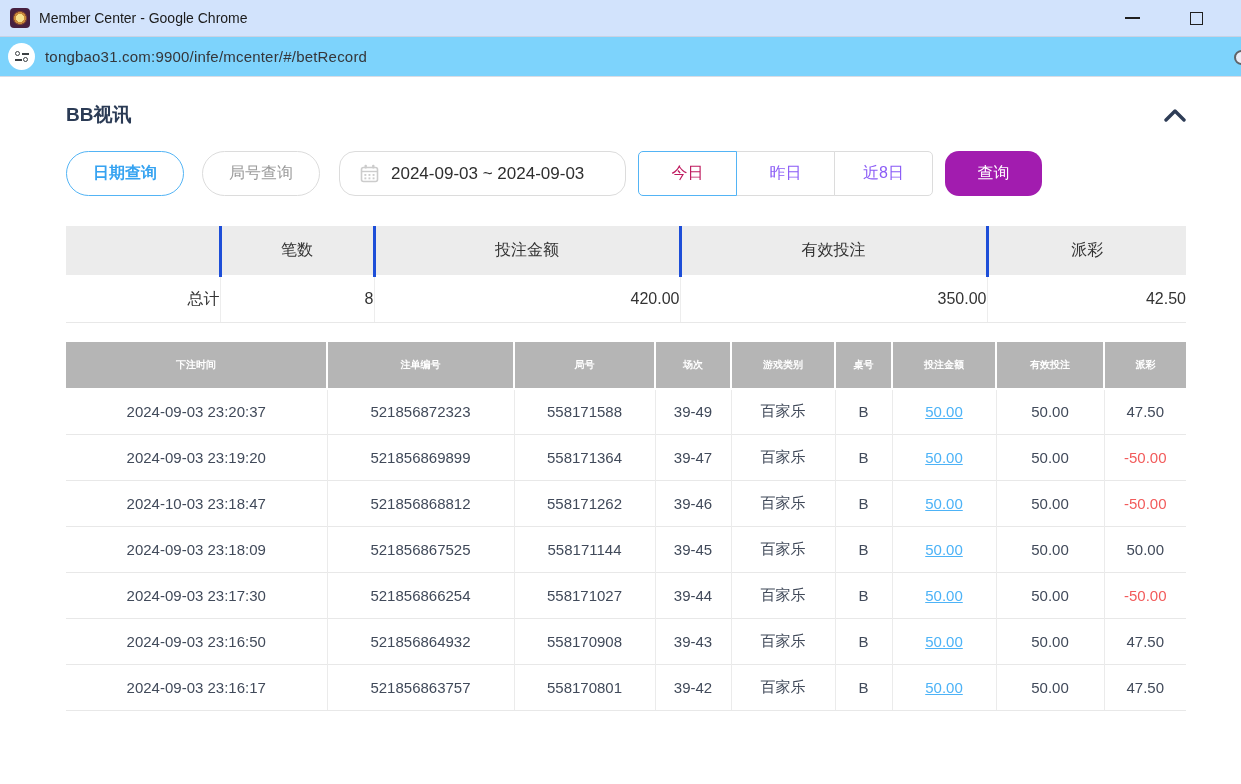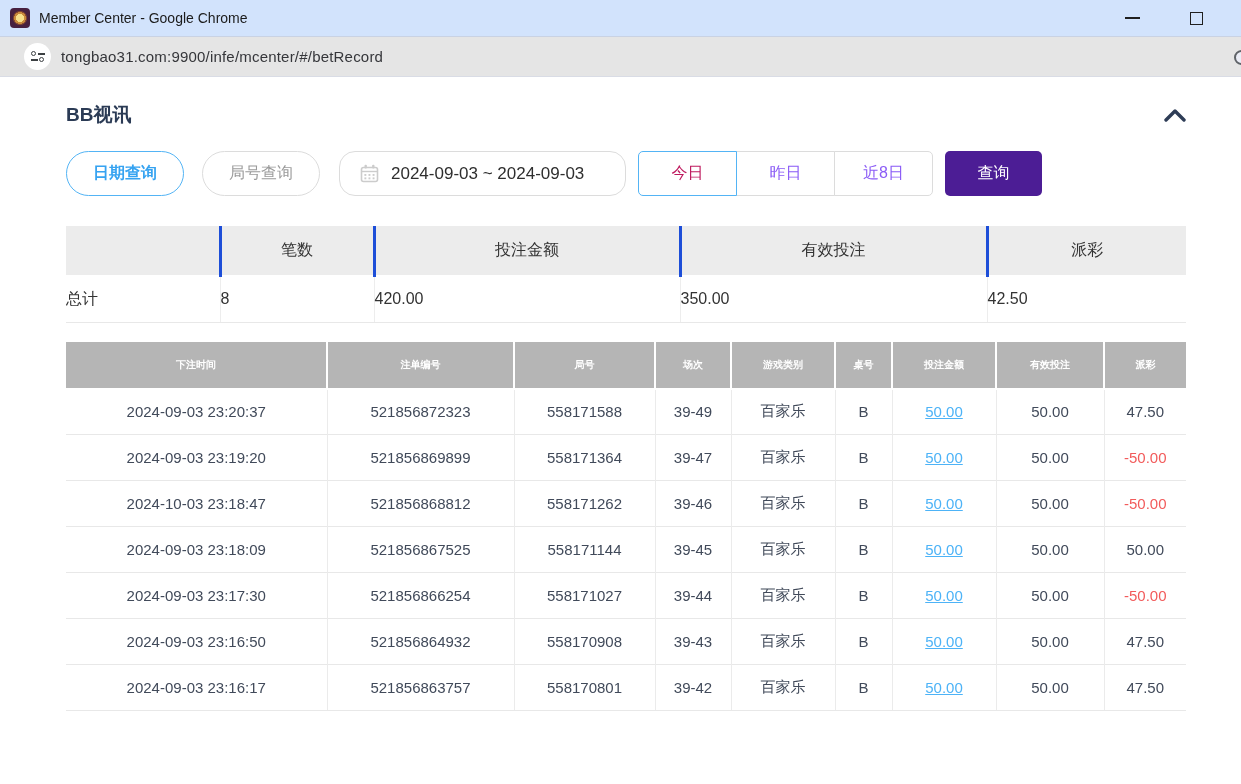--- a/index.html
+++ b/index.html
@@ -12,22 +12,22 @@
   .favicon { width:20px; height:20px; border-radius:4px; background:#47203f;
     position:relative; flex:0 0 auto; }
   .favicon::before { content:""; position:absolute; left:3px; top:3px; width:14px; height:14px;
     border-radius:50%; background:radial-gradient(circle at 50% 50%, #f7e08a 0 4px, #c98a3c 4px 6px, #8a4a2e 6px 7px); }
   .win-title { font-size:14px; color:#1b1b1b; margin-left:9px; }
   .win-controls { position:absolute; right:30px; top:0; height:36px; display:flex; align-items:center; gap:34px; }
   .win-btn { width:30px; height:30px; display:flex; align-items:center; justify-content:center; cursor:pointer; }
   .min-glyph { width:15px; height:0; border-top:2px solid #1f1f1f; display:block; }
   .max-glyph { width:13px; height:13px; border:1.5px solid #1f1f1f; display:block; background:transparent; }
 
-  .addressbar { height:41px; background:#e5e5e5; border-top:1px solid #c9d2e3;
-    border-bottom:1px solid #d9dce5; display:flex; align-items:center; padding-left:24px; position:relative; }
+  .addressbar { height:41px; background:#7dd3fc; border-top:1px solid #c9d2e3;
+    border-bottom:1px solid #d9dce5; display:flex; align-items:center; padding-left:8px; position:relative; }
   .tune-icon { width:27px; height:27px; border-radius:50%; background:#fff; position:relative; flex:0 0 auto; cursor:pointer; }
   .tune-icon i { position:absolute; display:block; }
   .tune-dot { width:5px; height:5px; border:1.6px solid #3c4043; border-radius:50%; background:#fff; }
   .tune-line { height:0; border-top:2px solid #3c4043; width:7px; }
   .t1 { left:7px; top:8px; } .t2 { left:14px; top:10px; }
   .t3 { left:7px; top:16px; } .t4 { left:15px; top:14px; }
   .url-text { font-size:15px; color:#35363a; margin-left:10px; letter-spacing:.2px; cursor:text; }
   .edge-icon { position:absolute; right:-8px; top:13px; width:15px; height:15px;
     border:2px solid #5f6368; border-radius:50%; background:#ebedf6; }
 
@@ -44,30 +44,30 @@
   .date-input { height:45px; width:287px; margin-left:19px; border:1px solid #dcdcdc; border-radius:16px;
     display:flex; align-items:center; padding:0 20px; cursor:pointer; background:#fff; }
   .date-input svg { flex:0 0 auto; }
   .date-text { font-size:17px; color:#2e2e2e; margin-left:12px; white-space:nowrap; }
   .segment-group { display:flex; margin-left:12px; }
   .seg { height:45px; width:99px; background:#fff; border:1px solid #dcdcdc; font-size:16px;
     color:#8b5cf6; cursor:pointer; margin-left:-1px; position:relative; }
   .seg:first-child { border-radius:5px 0 0 5px; margin-left:0; }
   .seg:last-child { border-radius:0 5px 5px 0; }
   .seg.active { border-color:#53b4f5; color:#be185d; z-index:2; }
-  .search-btn { height:45px; width:97px; margin-left:12px; background:#4c1d95; border:none;
-    border-radius:5px; color:#fff; font-size:16px; cursor:pointer; }
+  .search-btn { height:45px; width:97px; margin-left:12px; background:#a21caf; border:none;
+    border-radius:14px; color:#fff; font-size:16px; cursor:pointer; }
 
   
   table { border-collapse:collapse; width:1120px; table-layout:fixed; }
   .summary { margin-top:30px; }
   .summary th { background:#ececec; height:50px; font-size:16px; font-weight:normal; color:#333;
     text-align:center; border-left:3px solid #1d4ed8; }
   .summary th:first-child { border-left:none; }
-  .summary td { height:46px; font-size:16px; color:#333; text-align:left; background:#fff;
+  .summary td { height:46px; font-size:16px; color:#333; text-align:right; background:#fff;
     border-top:2px solid #fff; border-bottom:1px solid #e8e8e8; border-left:1px solid #ededed; }
   .summary td:first-child { border-left:none; }
 
   
   .records { margin-top:19px; }
   .records th { background:#b5b5b5; height:47px; color:#fff; font-size:10px; font-weight:bold;
     text-align:center; border-left:2px solid #fff; }
   .records th:first-child { border-left:none; }
   .records td { height:46px; font-size:15px; color:#414a5a; text-align:center; background:#fff;
     border-top:1px solid #e8e8e8; border-left:1px solid #ebebeb; }

